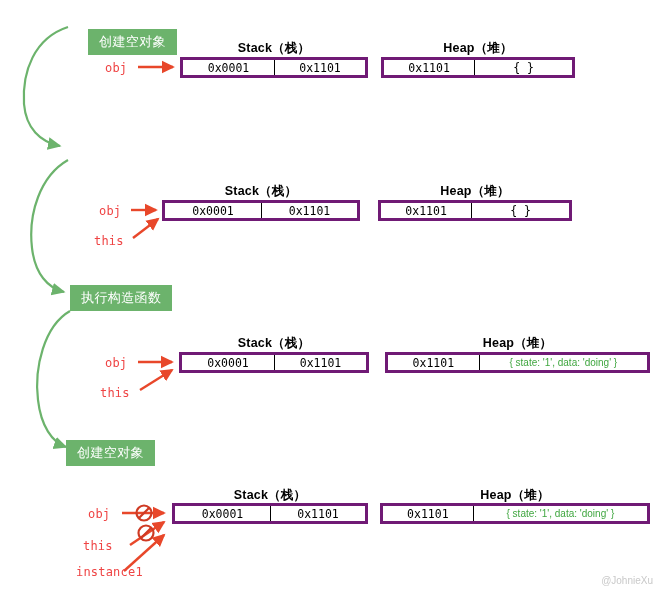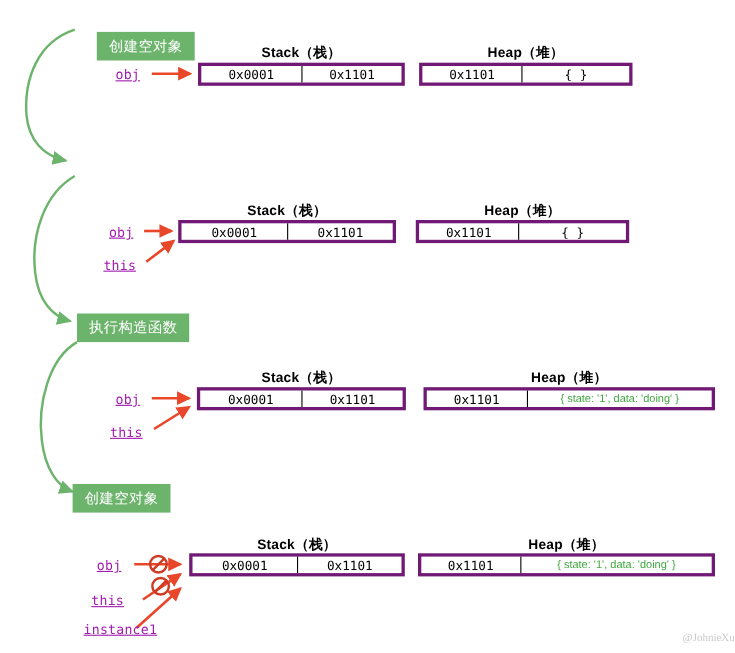--- a/index.html
+++ b/index.html
@@ -72,30 +72,29 @@
   }
   .mem-cell.obj-val {
     color: #3fa63f;
     font-family: "Liberation Sans", sans-serif;
     font-size: 10px;
   }
   .var-label {
     position: absolute;
     font-family: "DejaVu Sans Mono", monospace;
     font-size: 12px;
-    color: #a21caf;
+    color: #ef4444;
     white-space: nowrap;
     letter-spacing: 0.2px;
-    text-decoration: underline;
   }
   .watermark {
     position: absolute;
-    right: 0;
+    right: 15px;
     bottom: 8px;
-    font-family: Liberation Serif, serif;
+    font-family: Liberation Sans, sans-serif;
     font-size: 10px;
     color: #c9c9c9;
     white-space: nowrap;
   }
 </style>
 </head>
 <body>
 
 <div id="canvas">
 

